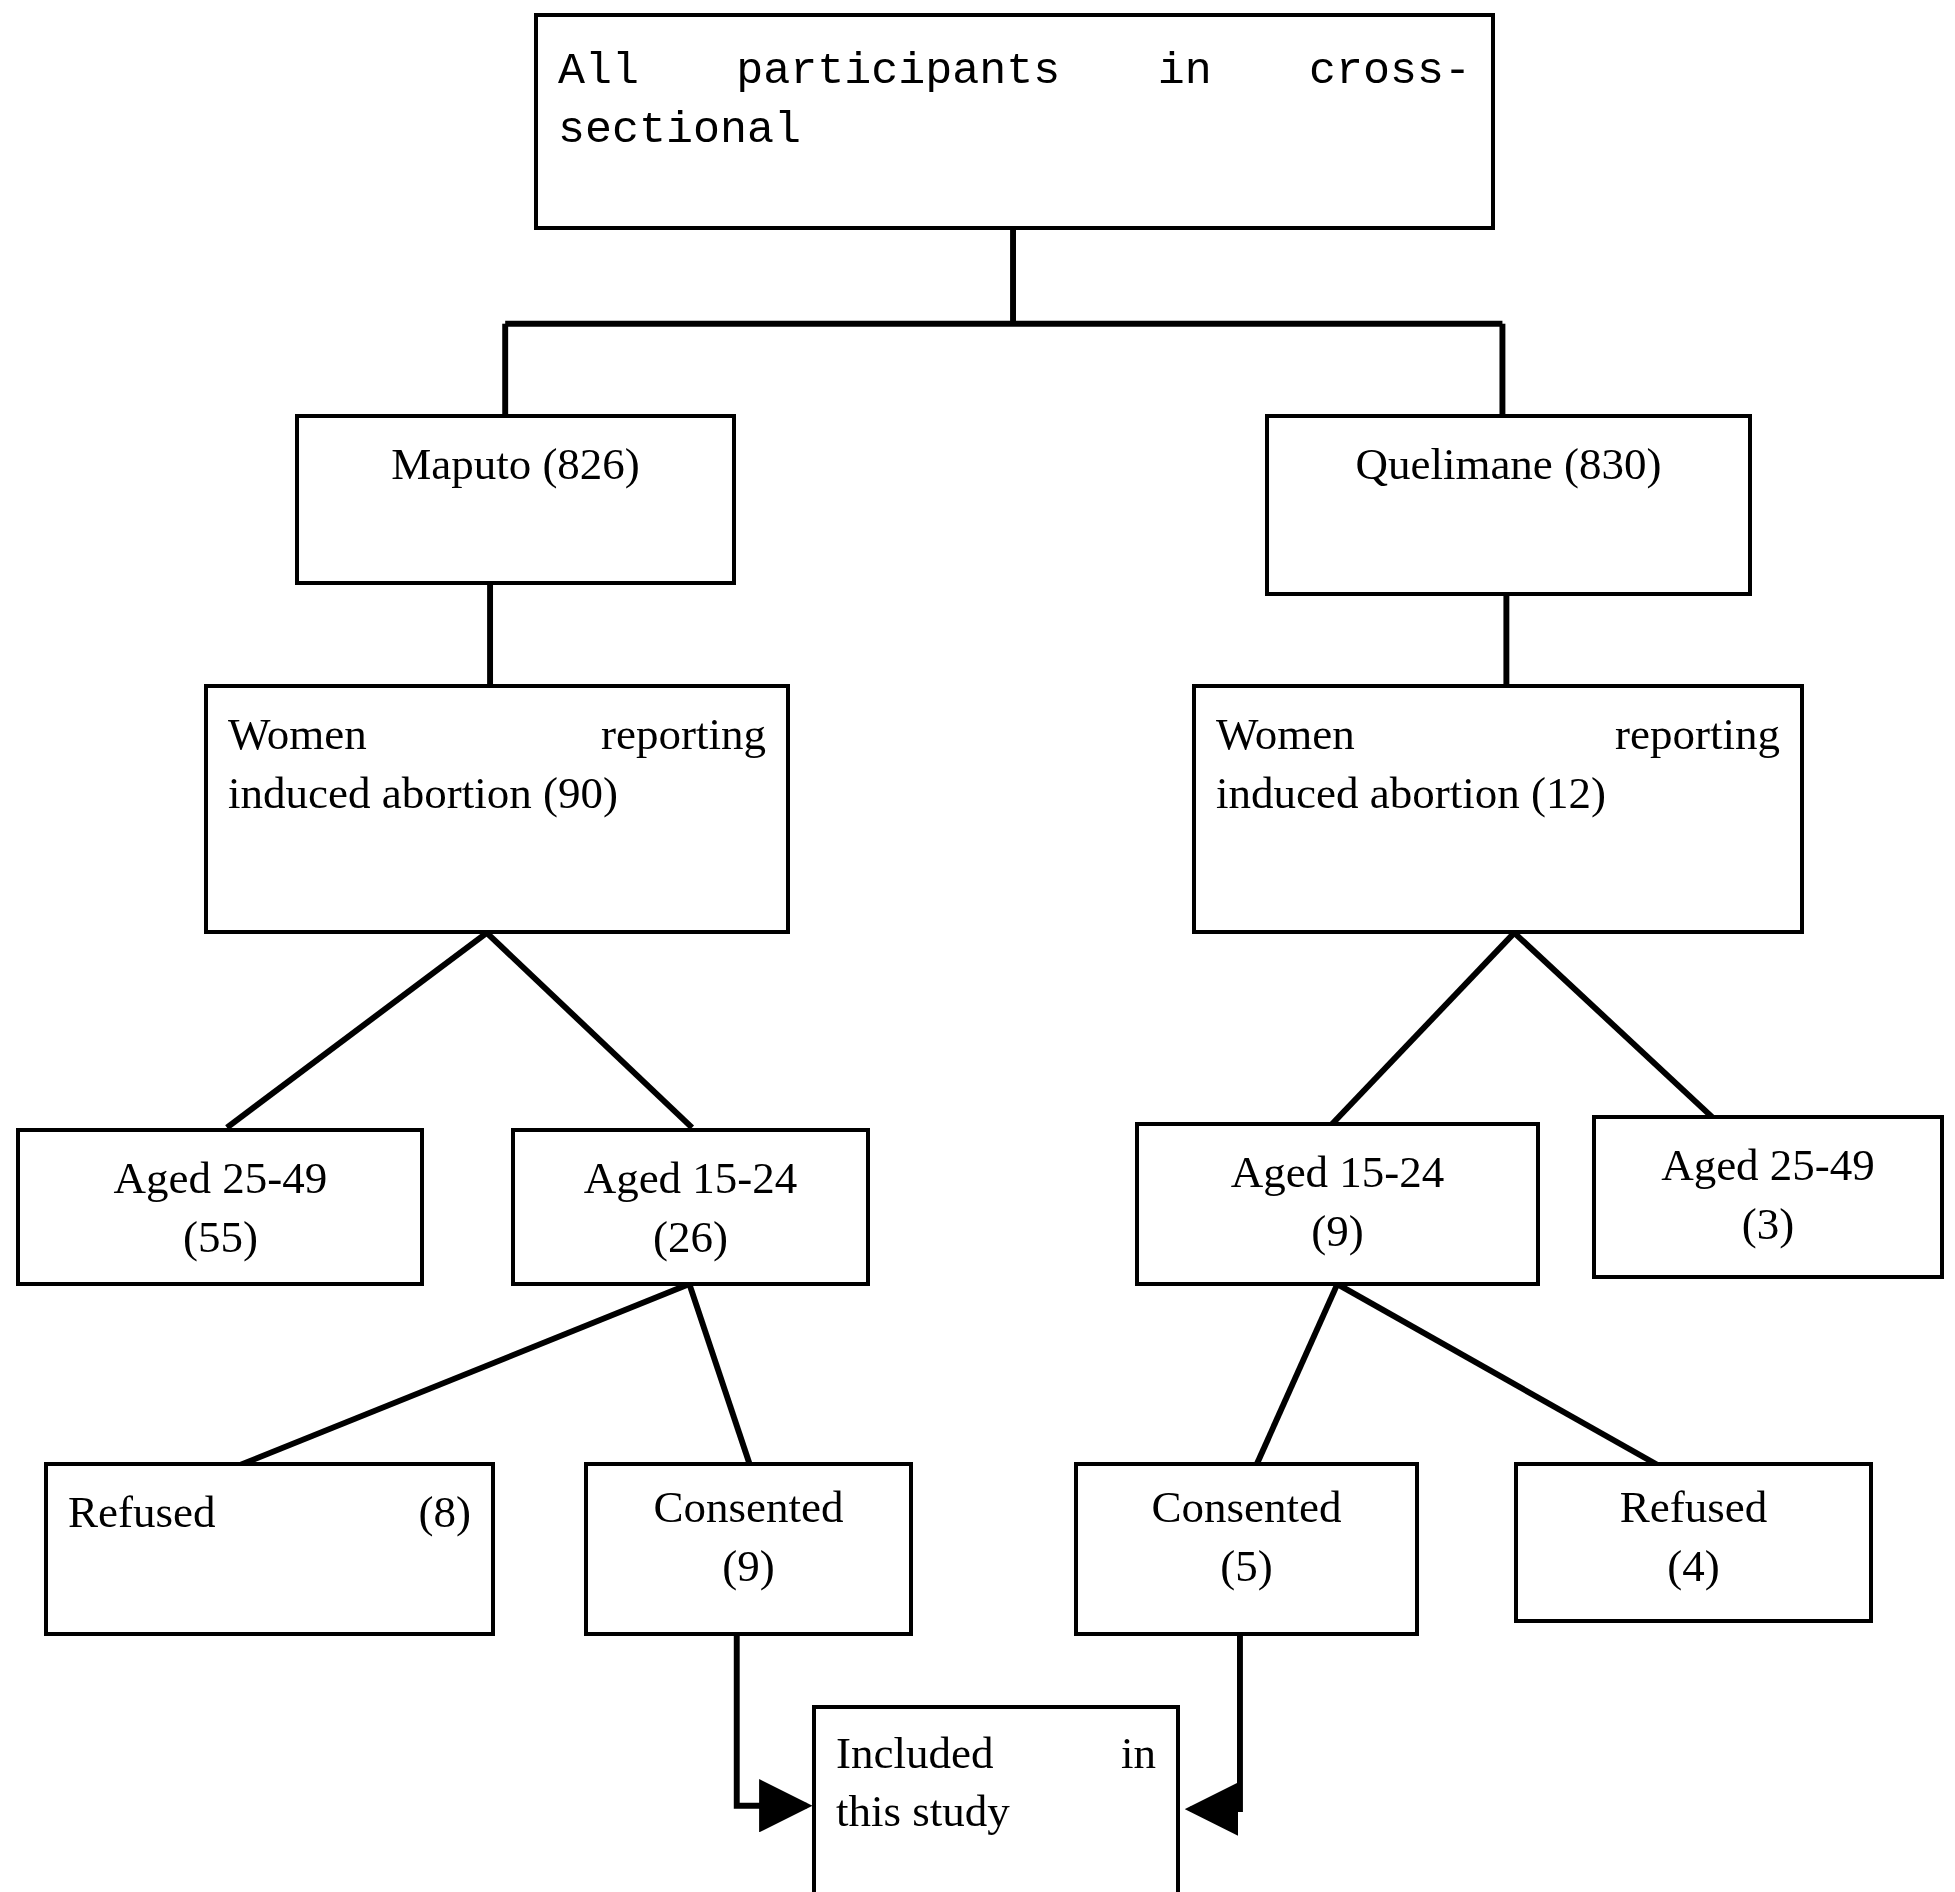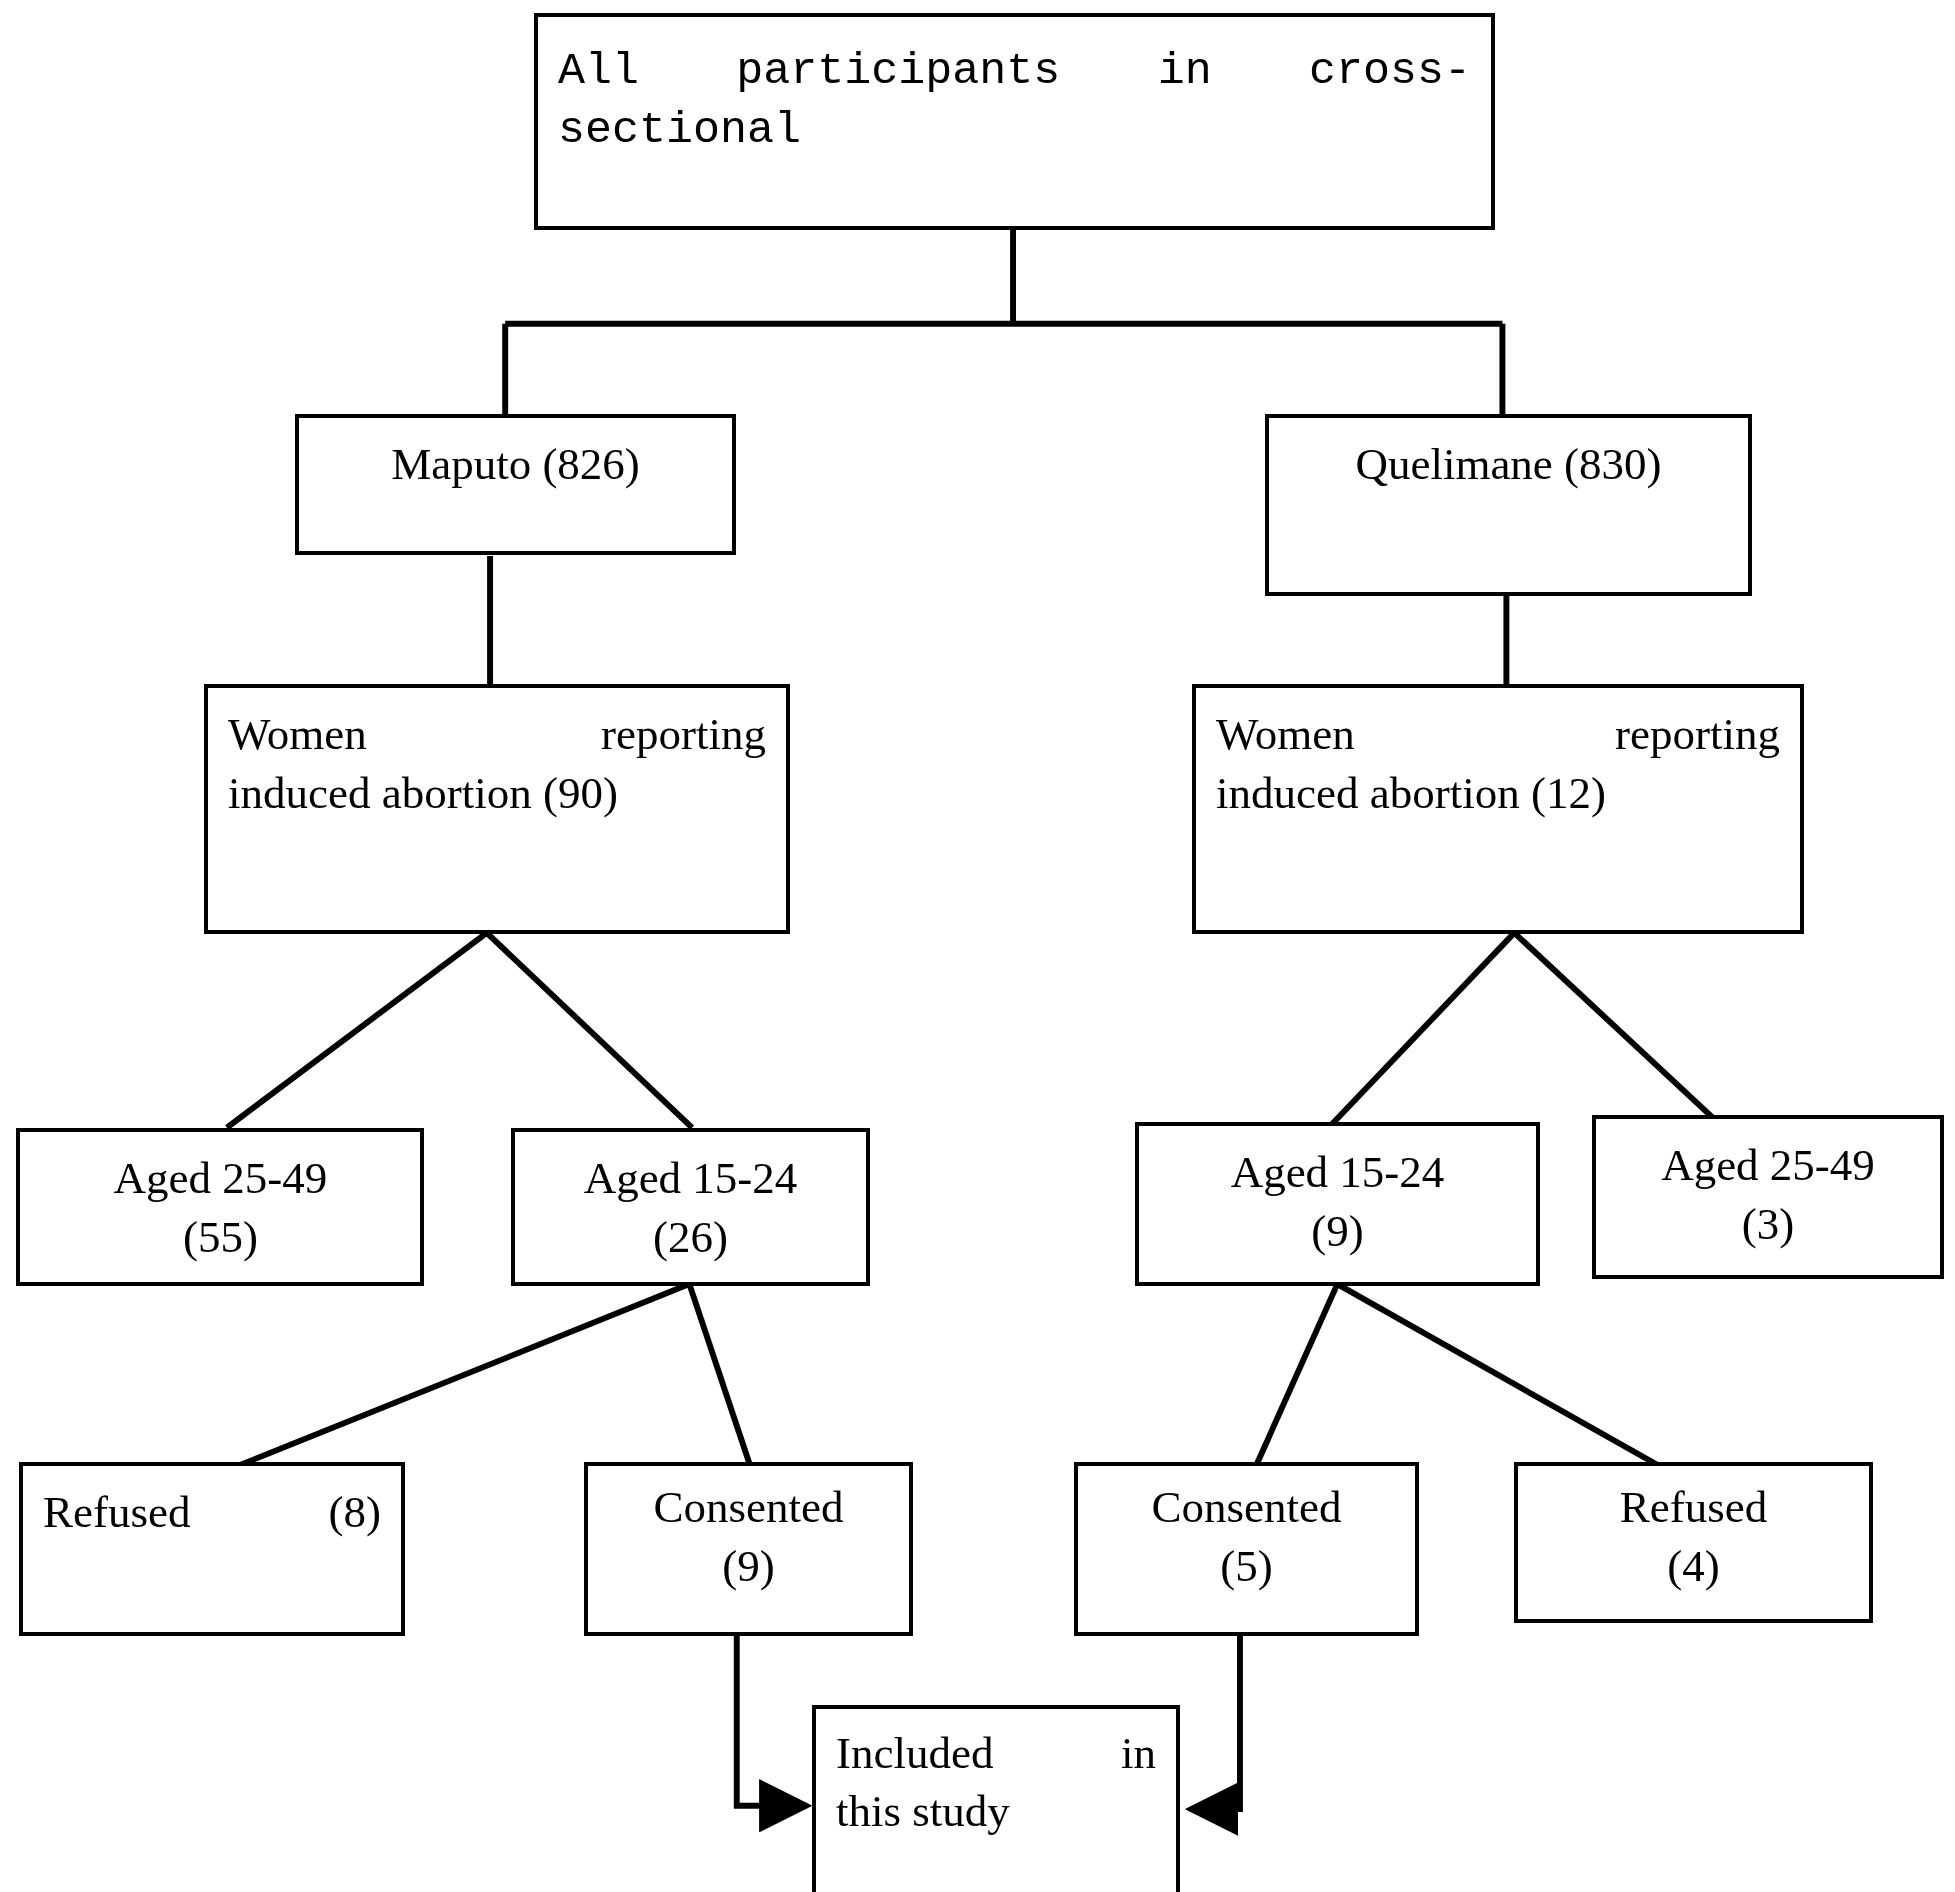--- a/index.html
+++ b/index.html
@@ -92,21 +92,21 @@
       <path d="M1120,2482 L1120,2745 L1226,2745" marker-end="url(#arrowR)"></path>
 
       <path d="M1885,2482 L1885,2750 L1810,2750" marker-end="url(#arrowL)"></path>
     </g>
   </svg>
 
   <div class="node just" style="left:534px; top:13px; width:961px; height:217px; padding-top:26px;font-family:Liberation Mono, monospace;">
     <span class="line">All participants in cross-sectional</span>
   </div>
 
-  <div class="node center" style="left:295px; top:414px; width:441px; height:141px;">
+  <div class="node center" style="left:295px; top:414px; width:441px; height:171px;">
     <span class="line">Maputo (826)</span>
   </div>
 
   <div class="node center" style="left:1265px; top:414px; width:487px; height:182px;">
     <span class="line">Quelimane (830)</span>
   </div>
 
   <div class="node just" style="left:204px; top:684px; width:586px; height:250px;">
     <span class="line">Women reporting</span>
     <span class="line last">induced abortion (90)</span>
@@ -130,21 +130,21 @@
   <div class="node center" style="left:1135px; top:1122px; width:405px; height:164px;">
     <span class="line">Aged 15-24</span>
     <span class="line">(9)</span>
   </div>
 
   <div class="node center" style="left:1592px; top:1115px; width:352px; height:164px;">
     <span class="line">Aged 25-49</span>
     <span class="line">(3)</span>
   </div>
 
-  <div class="node just" style="left:19px; top:1462px; width:386px; height:174px; ">
+  <div class="node just" style="left:44px; top:1462px; width:451px; height:174px; ">
     <span class="line">Refused (8)</span>
   </div>
 
   <div class="node center" style="left:584px; top:1462px; width:329px; height:174px; padding-top:12px;">
     <span class="line">Consented</span>
     <span class="line">(9)</span>
   </div>
 
   <div class="node center" style="left:1074px; top:1462px; width:345px; height:174px; padding-top:12px;">
     <span class="line">Consented</span>

